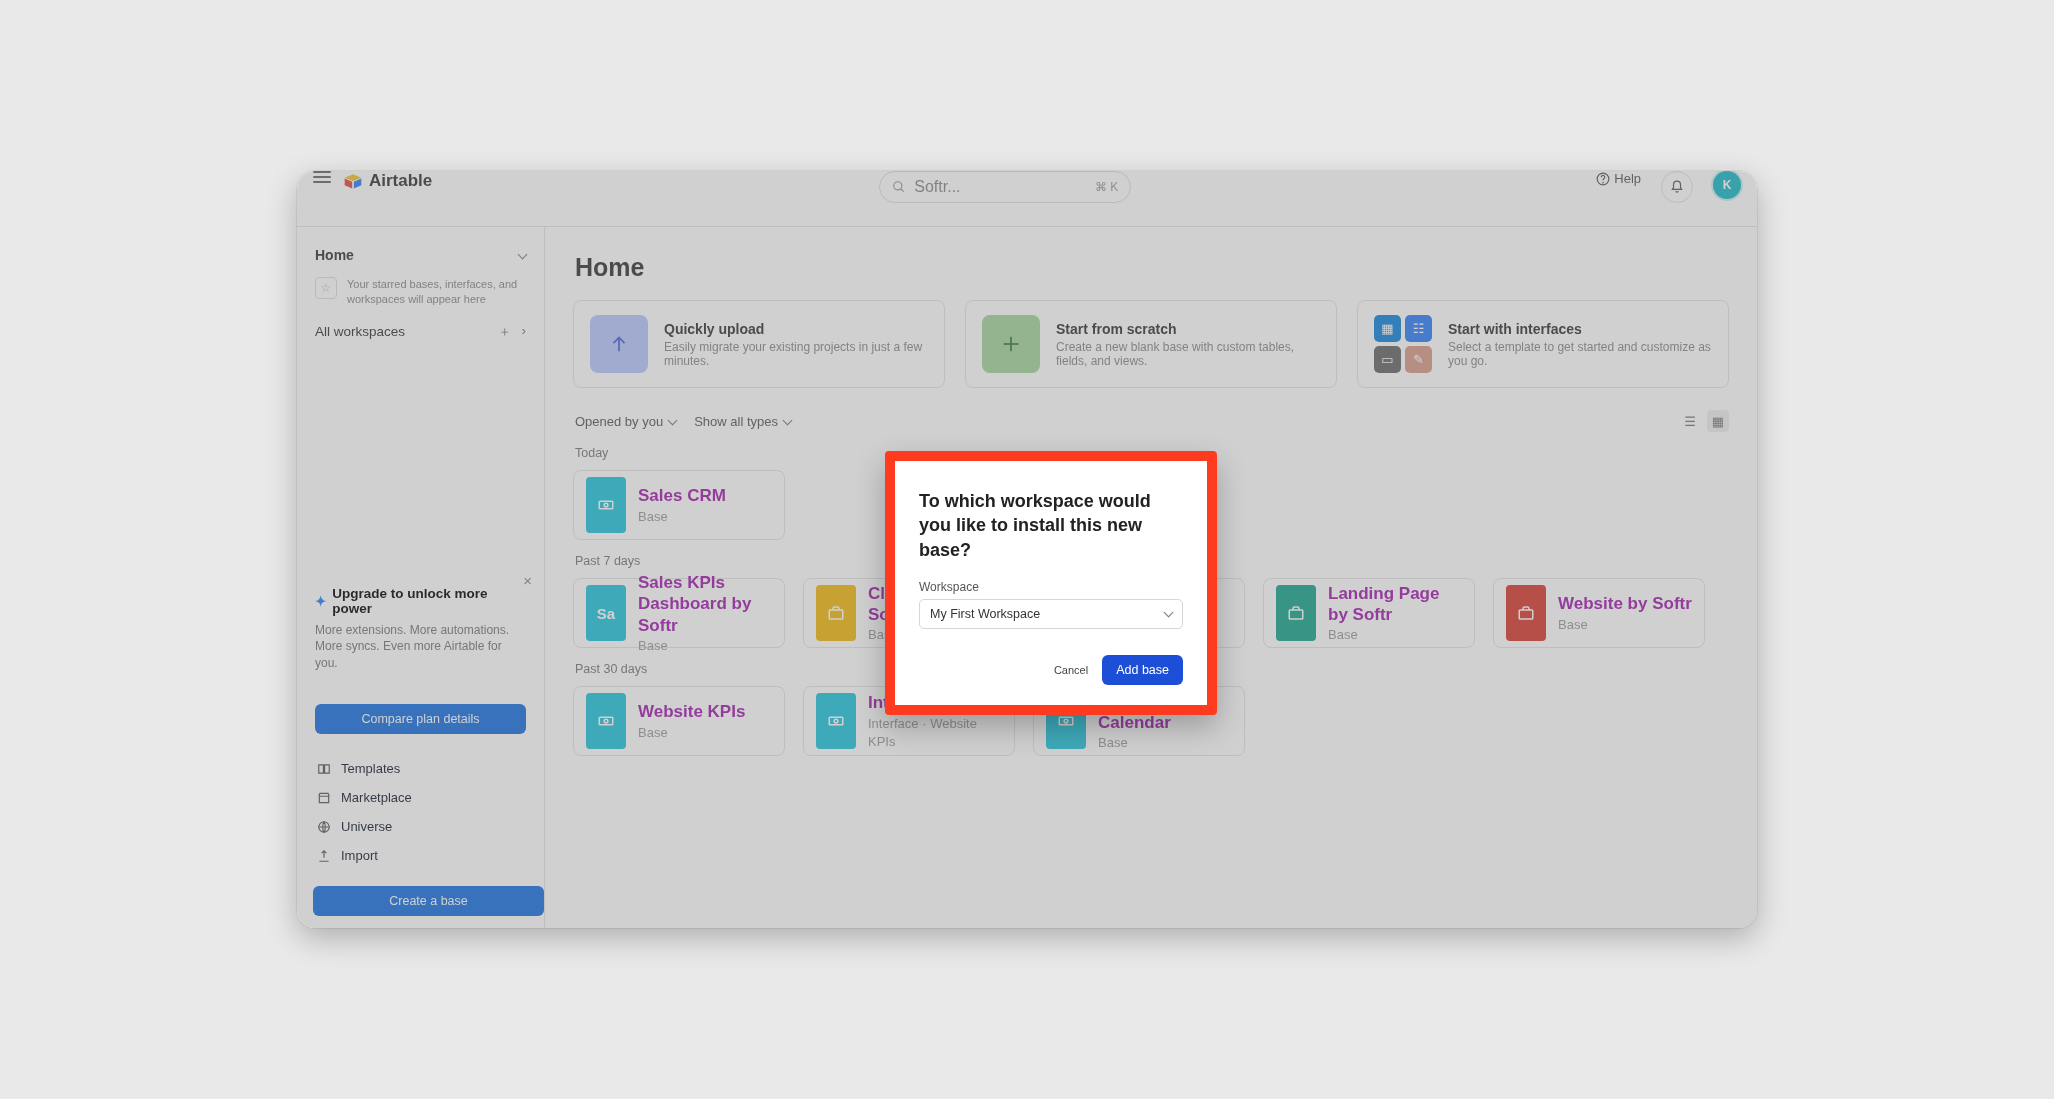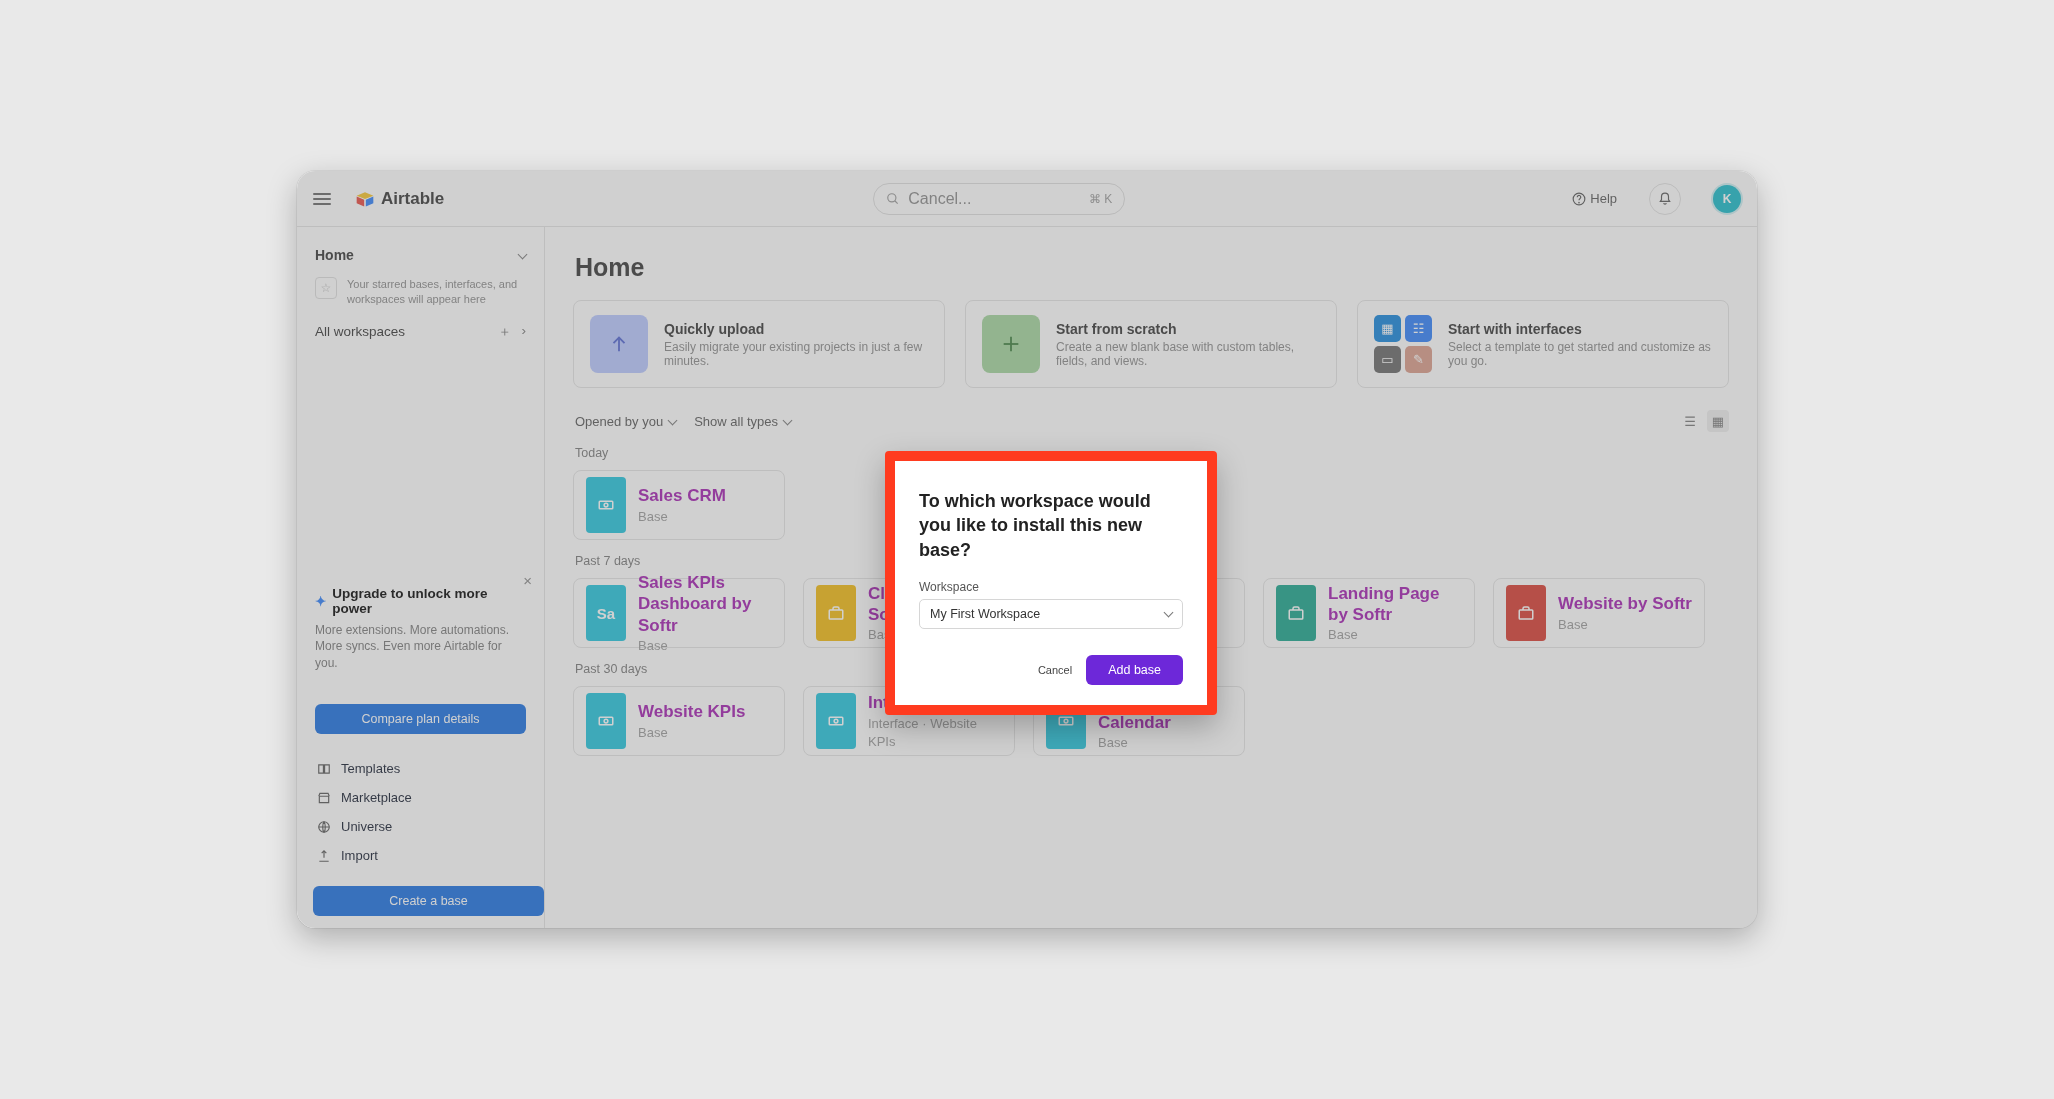--- a/index.html
+++ b/index.html
@@ -17,24 +17,24 @@
     background: #fff;
     border-radius: 18px;
     box-shadow: 0 10px 30px rgba(0,0,0,0.25), 0 0 0 1px rgba(0,0,0,0.06);
     overflow: hidden;
     position: relative;
   }
   
   .topbar {
     height: 56px;
     display: flex;
-    align-items: center;
+    align-items: flex-start;
     padding: 0 16px;
     border-bottom: 1px solid #e4e4e4;
-    gap: 24px;
+    gap: 12px;
     background: #fff;
   }
   .hamburger { width:18px; display:flex; flex-direction:column; gap:3px; cursor:pointer; }
   .hamburger span { height:2px; background:#666; border-radius:1px; }
   .logo { display:flex; align-items:center; gap:6px; }
   .logo-mark { width:20px; height:20px; position:relative; }
   .product { font-weight:600; font-size:17px; color:#333; }
   .topbar-spacer { flex:1; }
   .search {
     width: 252px; height:32px; border:1px solid #ddd; border-radius:16px;
@@ -123,21 +123,21 @@
   .modal h2 { font-size:18px; font-weight:600; line-height:1.35; color:#222; margin-bottom:18px;}
   .field-label { font-size:12px; color:#555; margin-bottom:5px; display:block;}
   .select {
     height:30px; border:1px solid #d6d6d6; border-radius:5px; width:100%;
     display:flex; align-items:center; justify-content:space-between; padding:0 10px; font-size:12.5px; color:#333;
     cursor:pointer;
   }
   .modal-actions { display:flex; justify-content:flex-end; gap:14px; align-items:center; margin-top:26px;}
   .btn-ghost { background:none; border:none; font-size:11px; color:#444; cursor:pointer; }
   .btn-add {
-    background:#6d28d9; color:#fff; border:none; border-radius:6px; height:30px; padding:0 22px;
+    background:#1d4ed8; color:#fff; border:none; border-radius:6px; height:30px; padding:0 14px;
     font-size:12.5px; font-weight:500; cursor:pointer;
   }
   
   .chev::after{ content:""; display:inline-block; width:6px; height:6px; border-right:1.5px solid #777; border-bottom:1.5px solid #777; transform:rotate(45deg); margin-left:2px; position:relative; top:-2px;}
 </style>
 </head>
 <body>
 
 <div class="frame">
 
@@ -155,21 +155,21 @@
       </svg>
       <span class="product">Airtable</span>
     </div>
     <div class="topbar-spacer"></div>
     <div class="search">
       <div class="search-left">
         <svg width="14" height="14" viewBox="0 0 24 24" fill="none" stroke="#999" stroke-width="2">
             <circle cx="10" cy="10" r="7"></circle>
             <line x1="20" y1="20" x2="15" y2="15"></line>
           </svg>
-        <span>Cancel...</span>
+        <span>Softr...</span>
       </div>
       <span class="kbd">⌘ K</span>
     </div>
     <div class="topbar-spacer"></div>
     <div class="help">
       <svg width="14" height="14" viewBox="0 0 24 24" fill="none" stroke="#555" stroke-width="2">
           <circle cx="12" cy="12" r="10"></circle>
           <path d="M9 9a3 3 0 115 2c-1 1-2 1.5-2 3"></path>
           <circle cx="12" cy="18" r="0.5" fill="#555"></circle>
         </svg>

